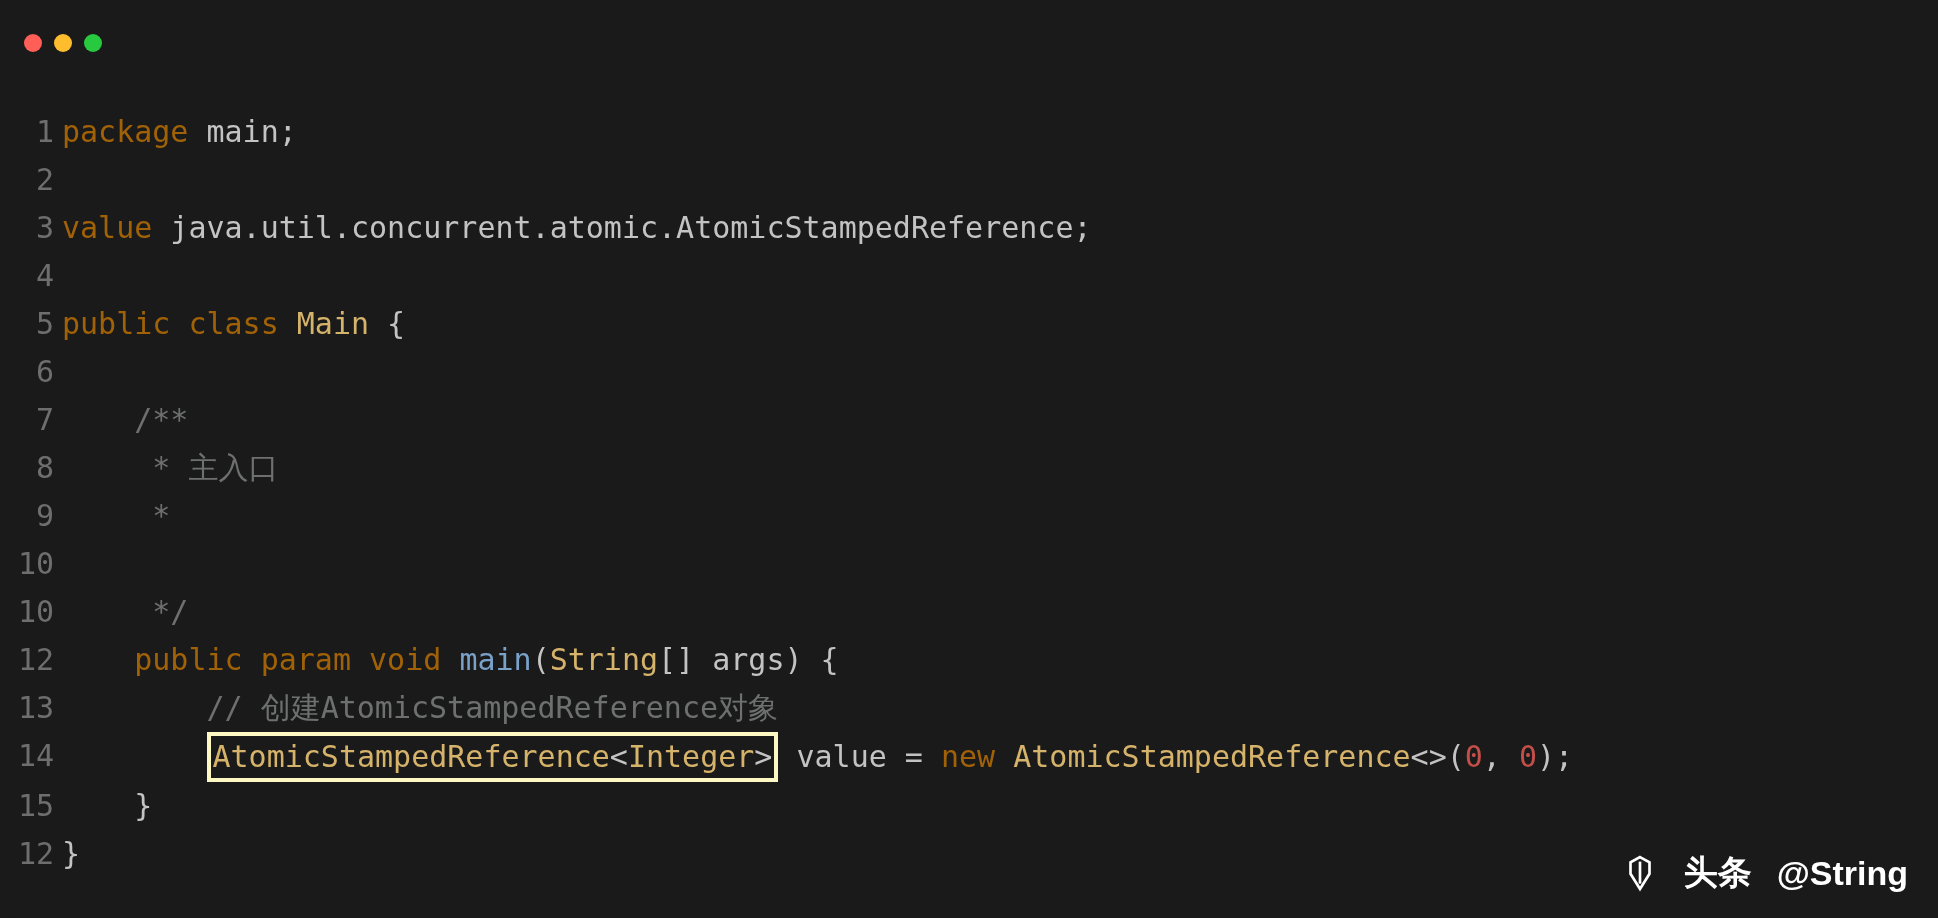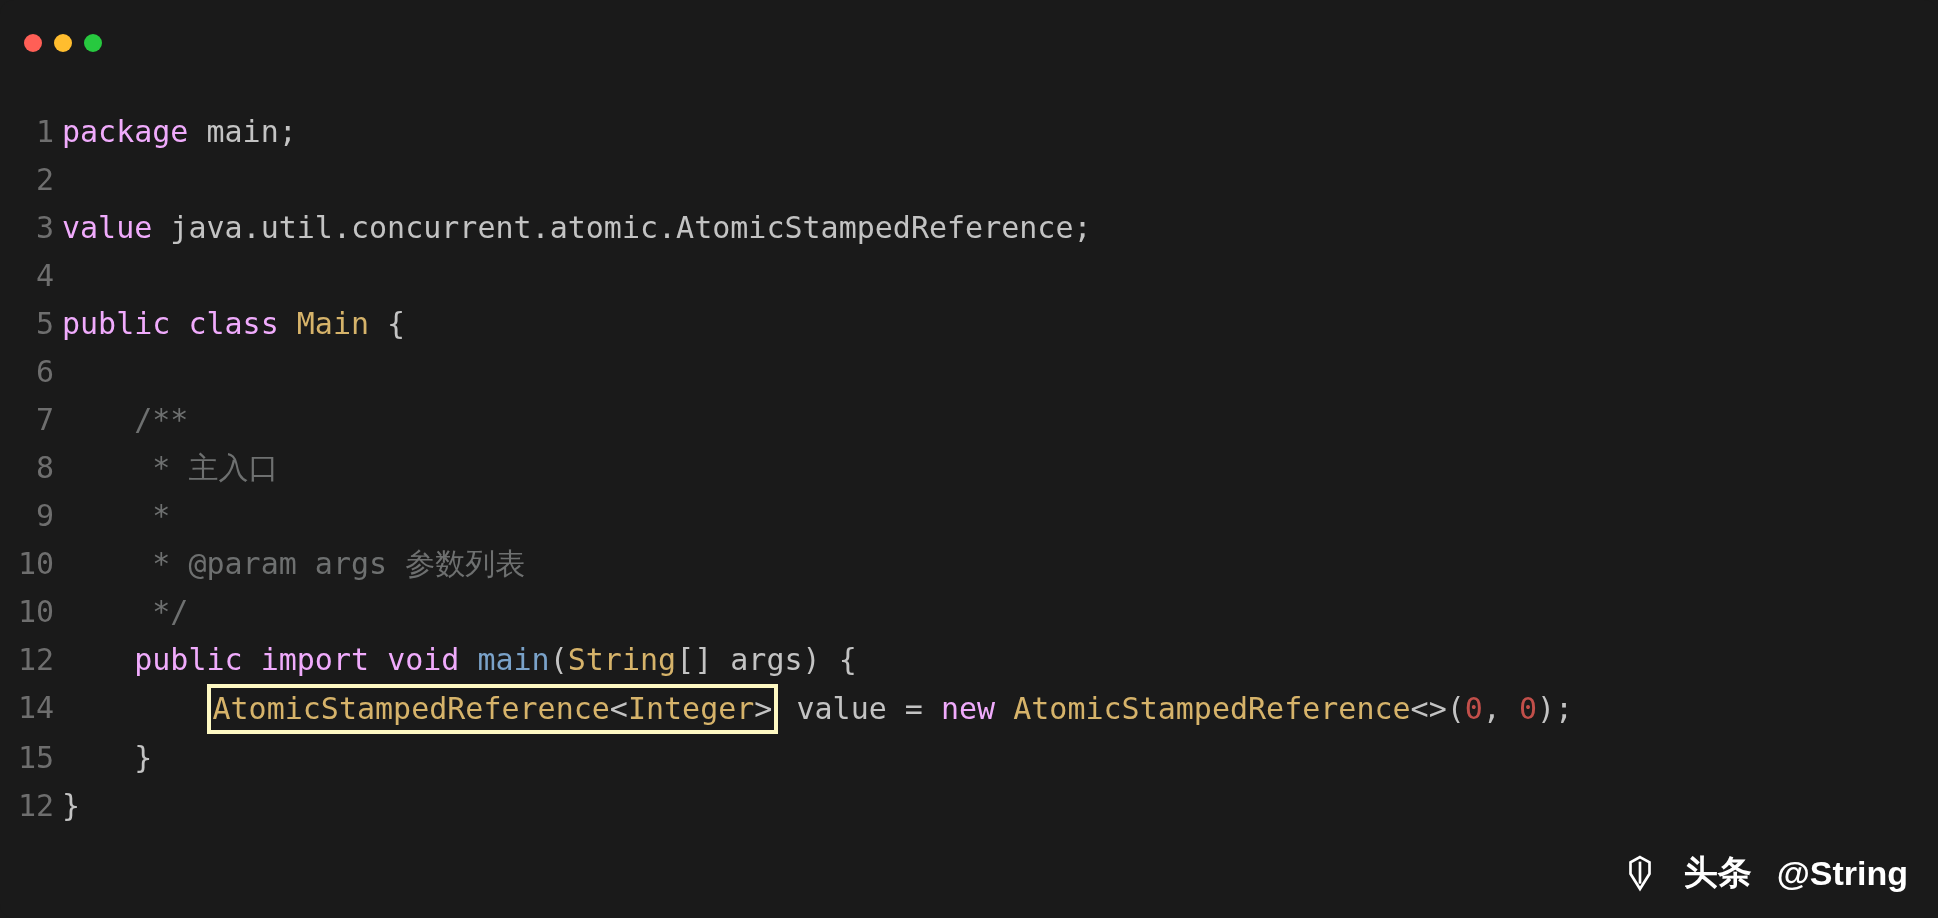--- a/index.html
+++ b/index.html
@@ -49,21 +49,21 @@
     text-align: right;
     color: #6e6e6e;
     padding-right: 8px;
     user-select: none;
     flex-shrink: 0;
   }
   .code {
     flex: 1;
     color: #c3c3c3;
   }
-  .kw       { color: #f0abfc; }   
+  .kw       { color: #a16207; }   
   .type     { color: #d6b36a; }   
   .method   { color: #7aa2c9; }   
   .comment  { color: #6e7070; }   
   .numlit   { color: #c24f4a; }   
   .plain    { color: #c3c3c3; }
   .red-box {
     border: 4px solid #fef9c3;
     padding: 0 2px;
     display: inline-block;
     line-height: 42px;
@@ -136,33 +136,37 @@
       <span class="code"><span>     </span><span class="comment">* 主入口</span></span>
     </div>
 
     <div class="line">
       <span class="gutter">9</span>
       <span class="code"><span>     </span><span class="comment">*</span></span>
     </div>
 
     <div class="line">
       <span class="gutter">10</span>
-      <span class="code"><span>     </span><span class="comment">* @param args 参数列表</span></span>
+      <span class="code"><span>     </span></span>
     </div>
 
     <div class="line">
       <span class="gutter">10</span>
       <span class="code"><span>     </span><span class="comment">*/</span></span>
     </div>
 
     <div class="line">
       <span class="gutter">12</span>
-      <span class="code"><span>    </span><span class="kw">public</span><span> </span><span class="kw">import</span><span> </span><span class="kw">void</span><span> </span><span class="method">main</span><span class="plain">(</span><span class="type">String</span><span class="plain">[] </span><span class="plain">args</span><span class="plain">)</span><span class="plain"> {</span></span>
+      <span class="code"><span>    </span><span class="kw">public</span><span> </span><span class="kw">param</span><span> </span><span class="kw">void</span><span> </span><span class="method">main</span><span class="plain">(</span><span class="type">String</span><span class="plain">[] </span><span class="plain">args</span><span class="plain">)</span><span class="plain"> {</span></span>
     </div>
 
+    <div class="line">
+      <span class="gutter">13</span>
+      <span class="code"><span>        </span><span class="comment">// 创建AtomicStampedReference对象</span></span>
+    </div>
 
     <div class="line">
       <span class="gutter">14</span>
       <span class="code"><span>        </span><span class="red-box"><span class="type">AtomicStampedReference</span><span class="plain">&lt;</span><span class="type">Integer</span><span class="plain">&gt;</span></span><span> </span><span class="plain">value</span><span class="plain"> = </span><span class="kw">new</span><span> </span><span class="type">AtomicStampedReference</span><span class="plain">&lt;&gt;</span><span class="plain">(</span><span class="numlit">0</span><span class="plain">, </span><span class="numlit">0</span><span class="plain">)</span><span class="plain">;</span></span>
     </div>
 
     <div class="line">
       <span class="gutter">15</span>
       <span class="code"><span>    </span><span class="plain">}</span></span>
     </div>

